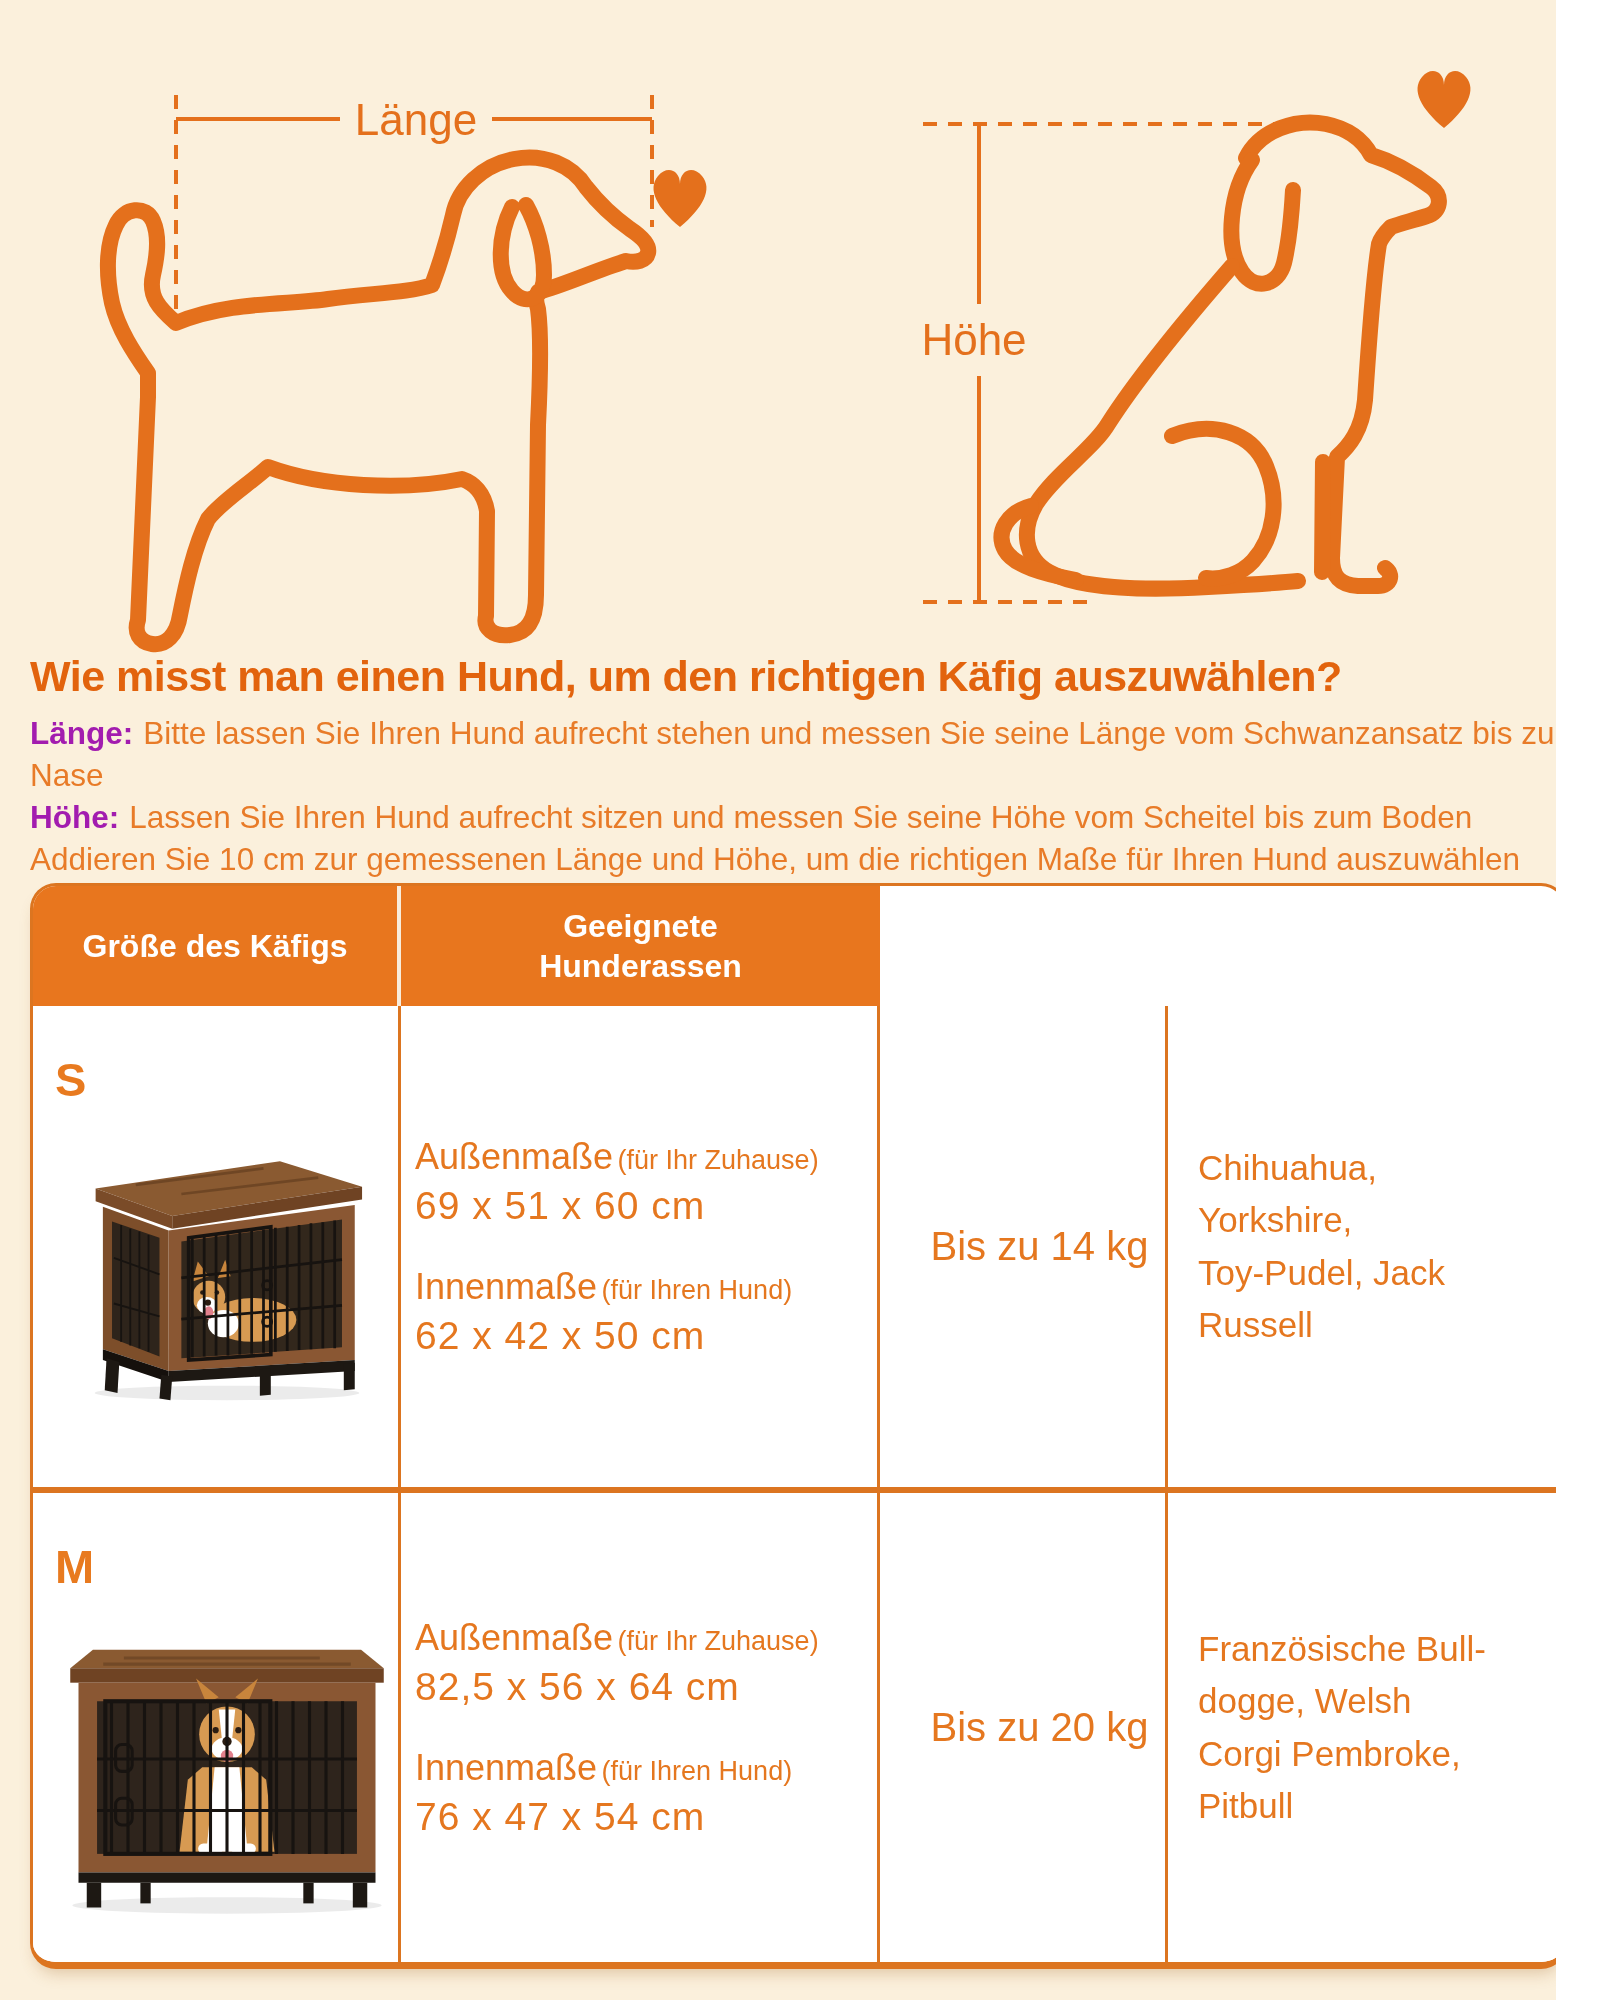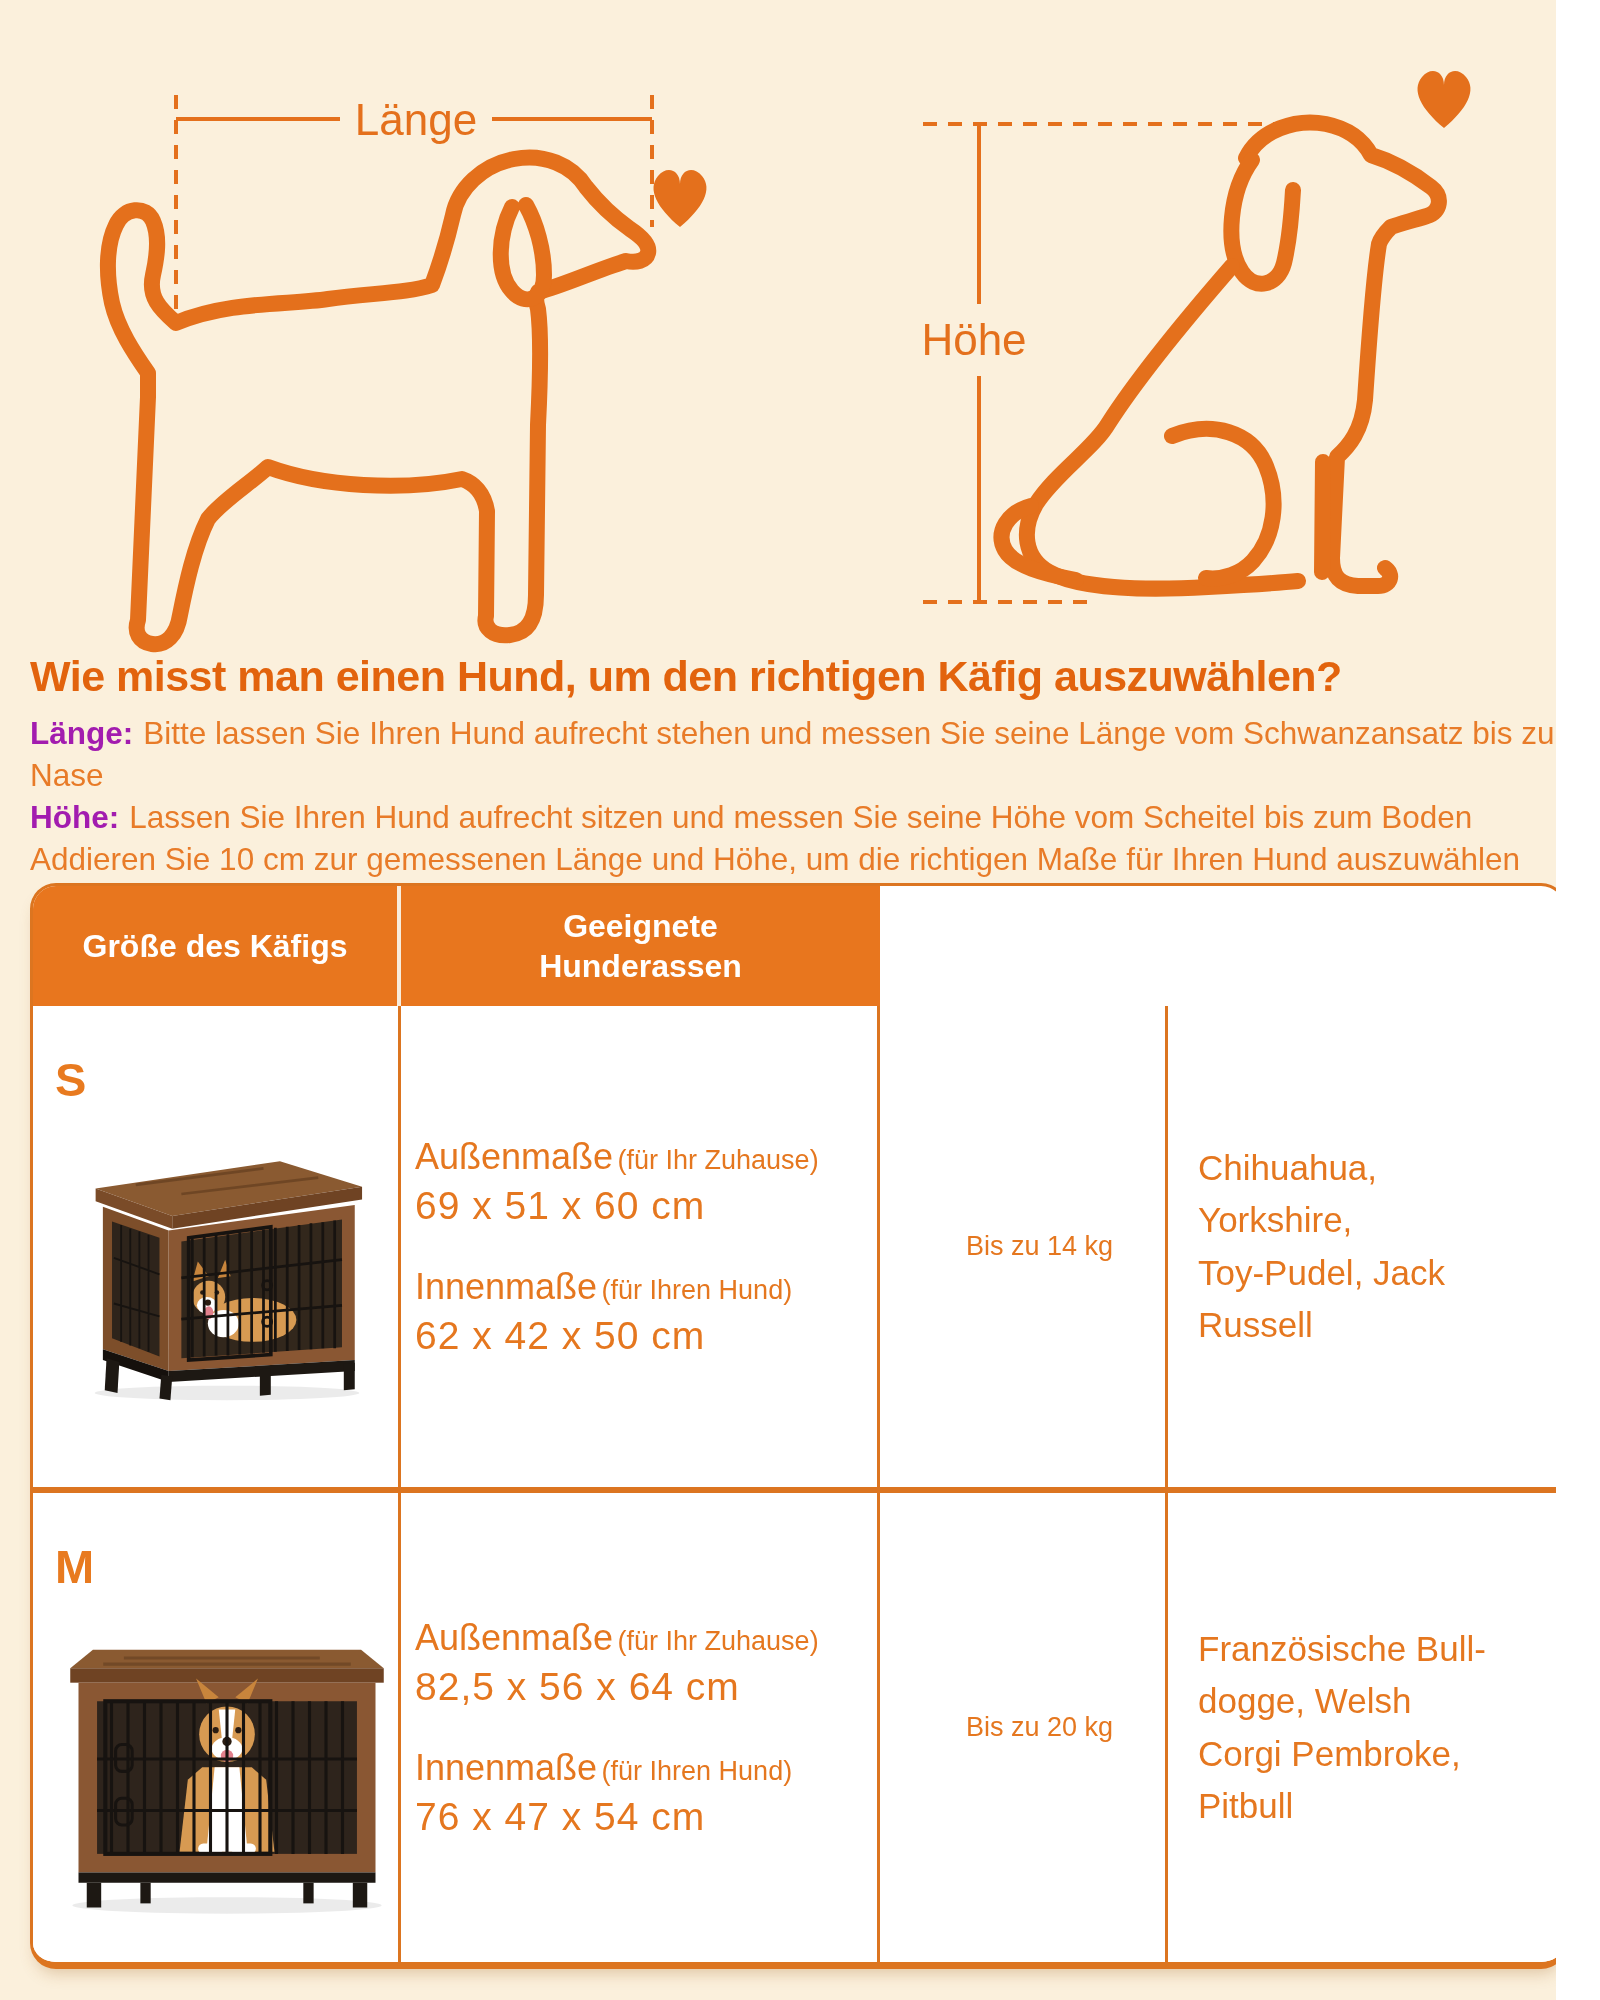--- a/index.html
+++ b/index.html
@@ -48,21 +48,21 @@
     color:#E5771F;background:#fff;
   }
   .td:last-child{border-right:none;}
   .cell-photo{padding:50px 0 0 22px;}
   .size-letter{font-size:47px;font-weight:bold;color:#E87A1F;line-height:1;}
   .crate-img{display:block;margin:14px auto 0 auto;}
   .cell-dims{display:flex;flex-direction:column;justify-content:center;gap:38px;padding:0 10px 0 14px;}
   .dim-label{font-size:36px;}
   .dim-note{font-size:27px;}
   .dim-value{font-size:39px;margin-top:6px;letter-spacing:1px;}
-  .cell-weight{display:flex;align-items:center;justify-content:center;font-size:27px;text-align:center;margin-left:34px;}
+  .cell-weight{display:flex;align-items:center;justify-content:center;font-size:40px;text-align:center;margin-left:34px;}
   .cell-breeds{display:flex;align-items:center;padding-left:30px;font-size:35px;line-height:1.5;white-space:pre-line;}
 </style>
 </head>
 <body>
 
 <div class="page">
 
   <svg class="diagram left" width="660" height="560" viewBox="0 0 660 560">
 
     <g>

